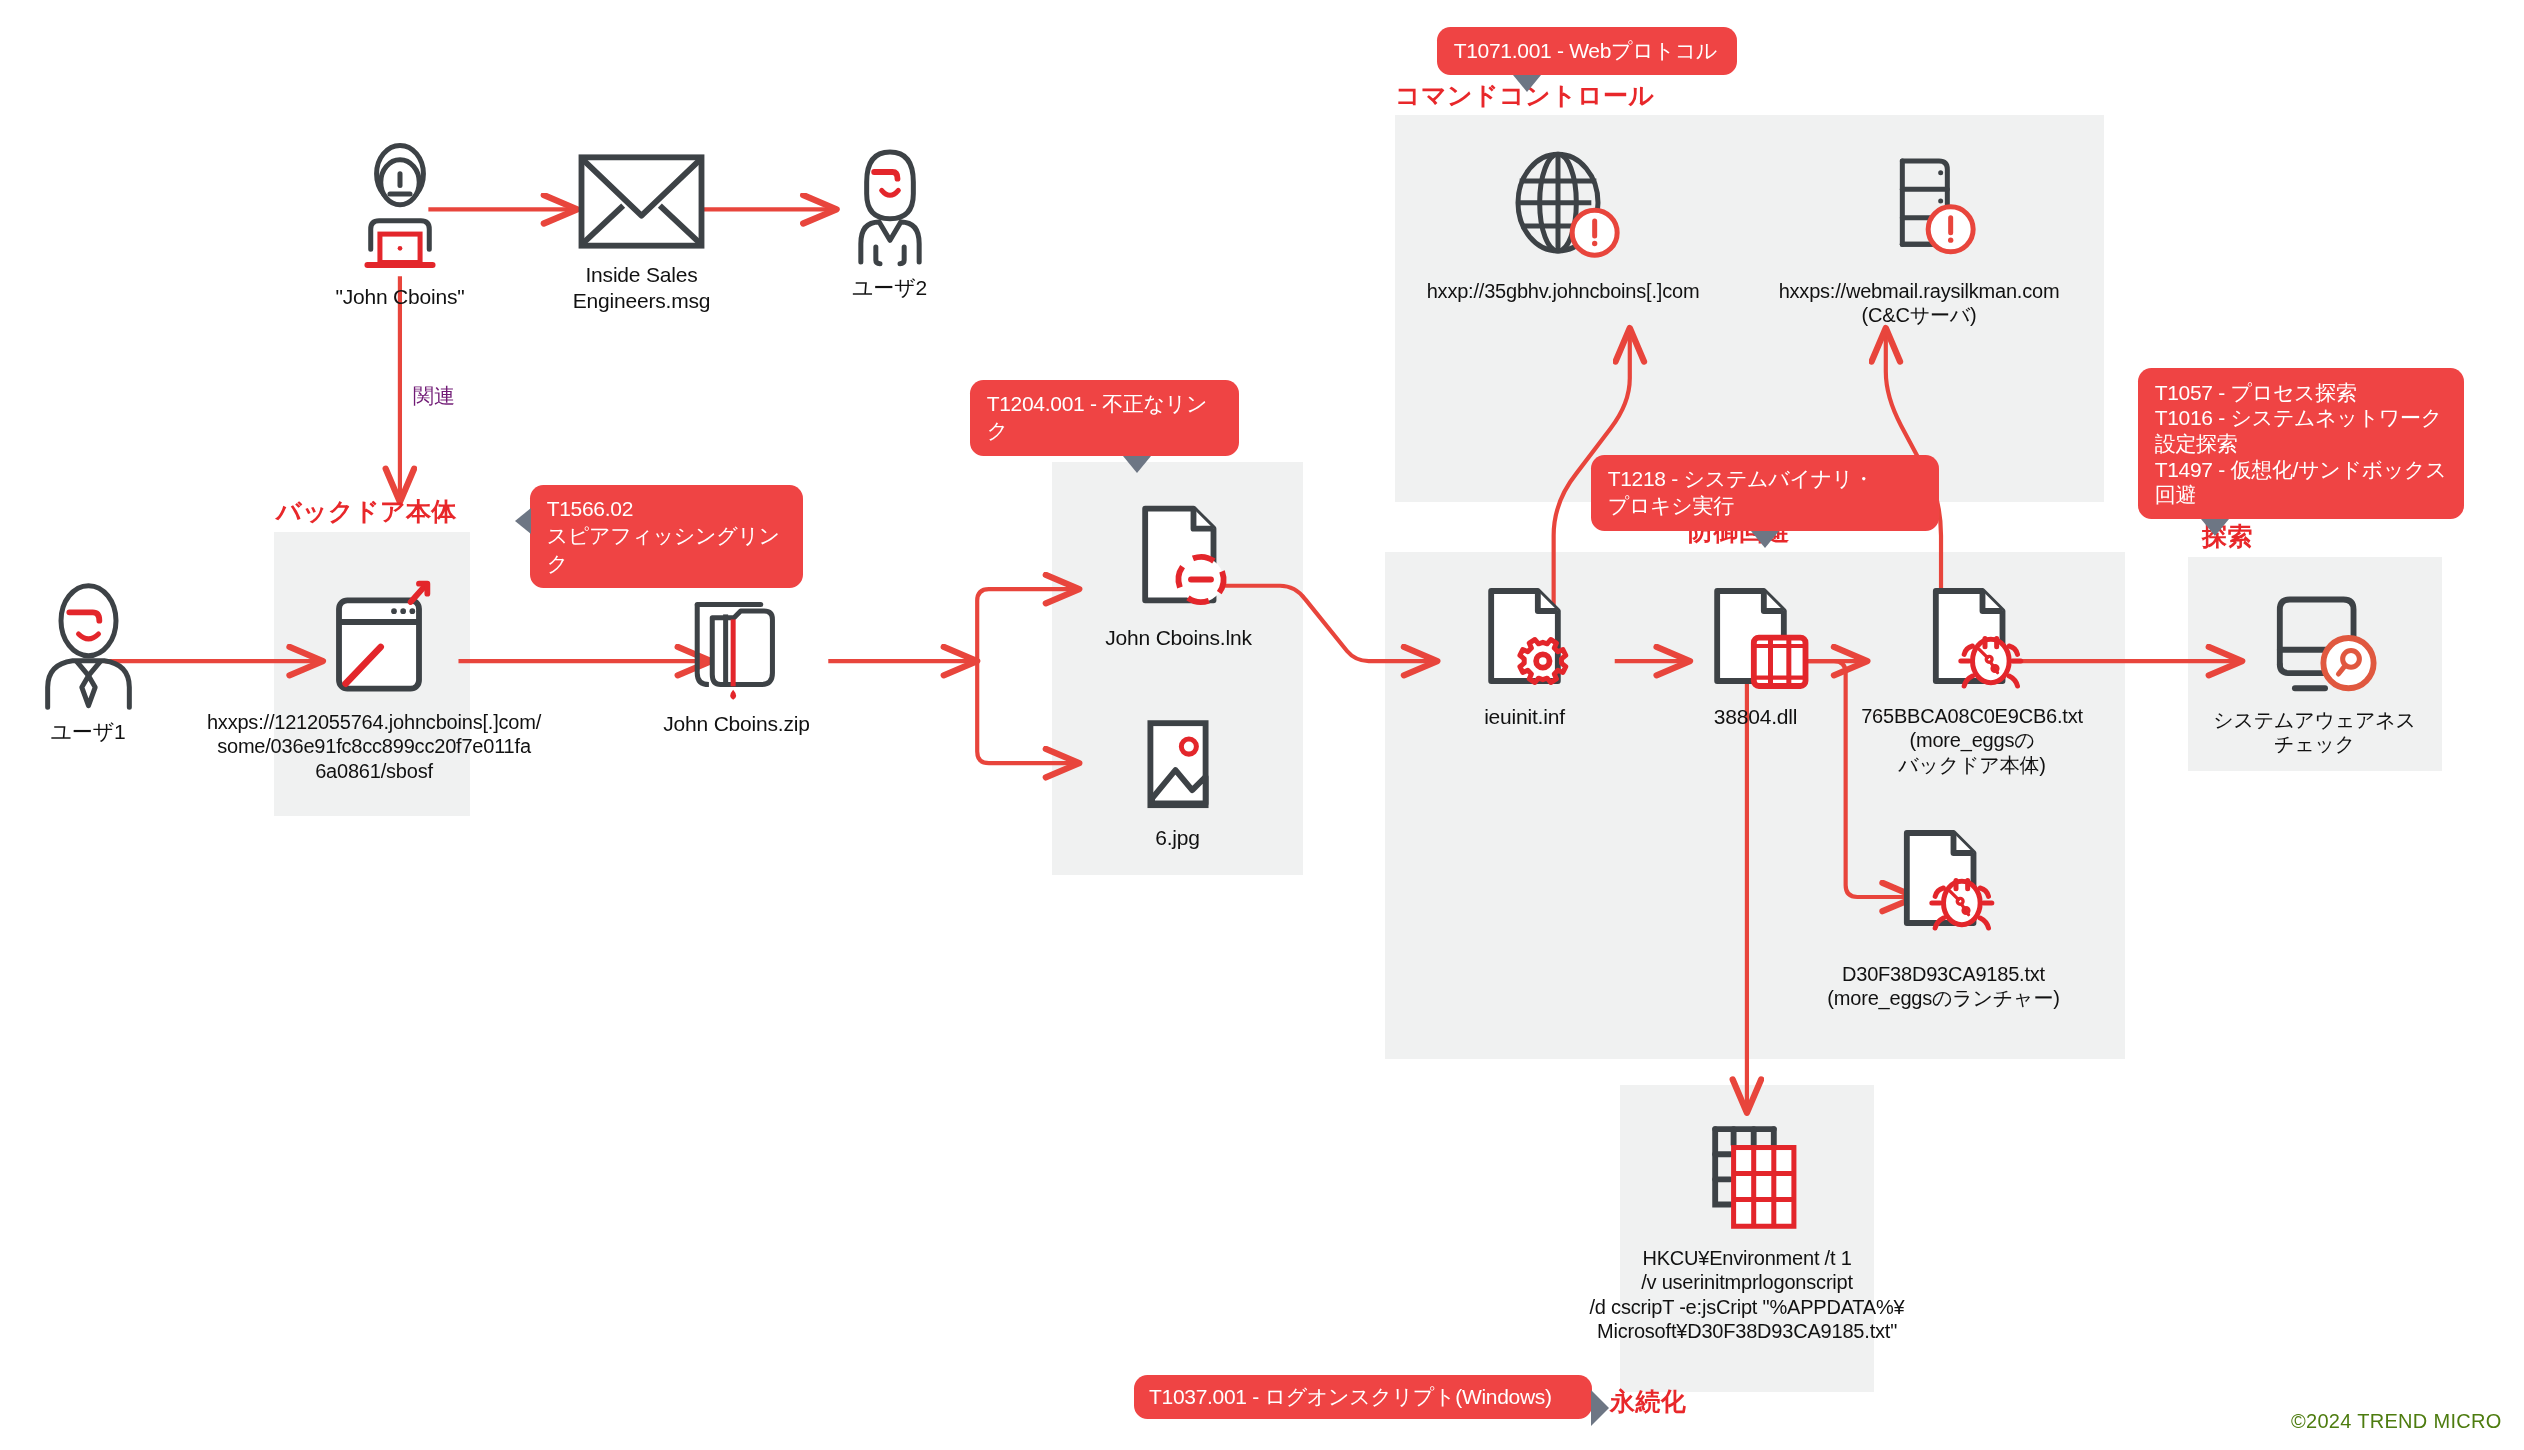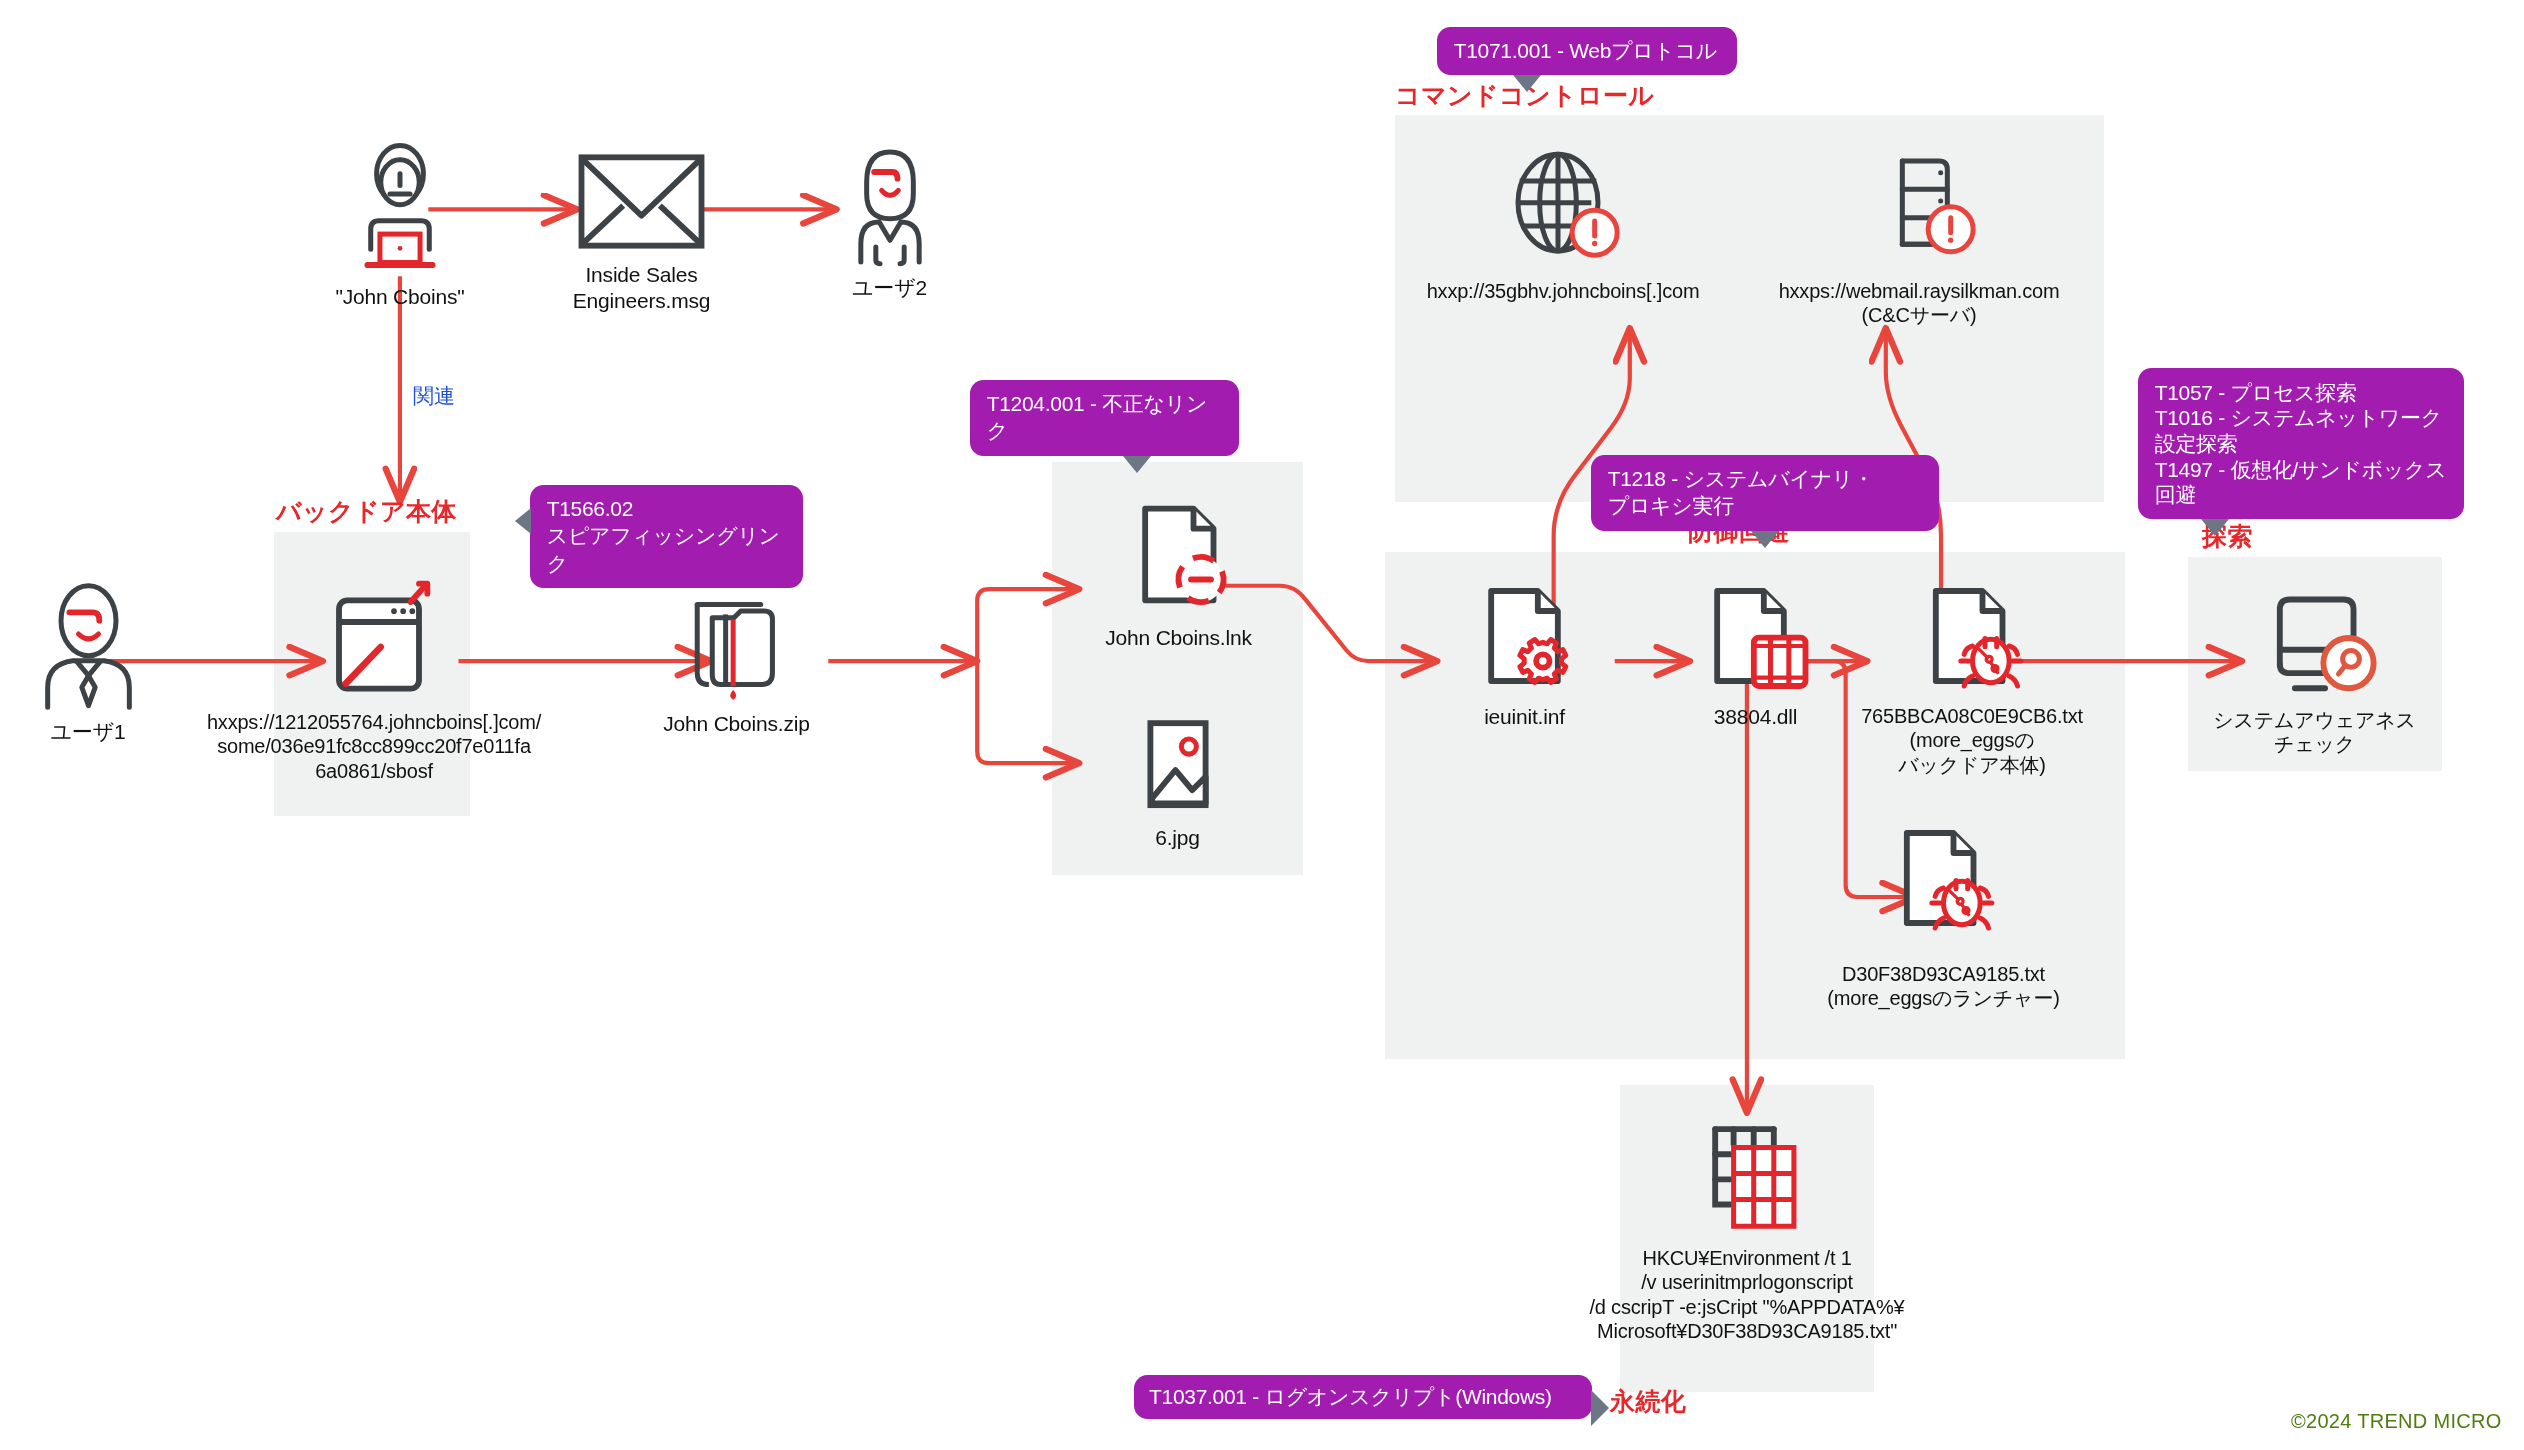--- a/index.html
+++ b/index.html
@@ -14,37 +14,37 @@
   #edges{position:absolute;left:0;top:0;width:2525px;height:1451px;pointer-events:none;}
 
   
   .node{position:absolute;display:flex;flex-direction:column;align-items:center;}
   .node .glyph{position:relative;display:block;}
   .node .cap{margin-top:5px;text-align:center;line-height:1.22;white-space:pre-line;
              font-size:21px;color:#111;letter-spacing:-0.2px;}
   .cap.small{font-size:20px;}
 
   
-  .callout{position:absolute;background:#a21caf;color:#fff;border-radius:13.4px;
+  .callout{position:absolute;background:#ef4444;color:#fff;border-radius:13.4px;
            padding:10px 16.7px 11px 16.7px;font-size:21px;line-height:1.3;
            letter-spacing:-0.3px;white-space:pre-line;box-sizing:border-box;}
   .callout.tail-down::after{content:"";position:absolute;left:var(--tx,50%);top:100%;
            margin-left:-14.2px;border-left:14.2px solid transparent;border-right:14.2px solid transparent;
            border-top:17.6px solid #6d7684;}
   .callout.tail-left::after{content:"";position:absolute;left:-15px;top:var(--ty,28.4px);
            border-top:13.4px solid transparent;border-bottom:13.4px solid transparent;
            border-right:16px solid #6d7684;}
   .callout.tail-right::after{content:"";position:absolute;right:-16.7px;top:var(--ty,25px);
            border-top:18.4px solid transparent;border-bottom:18.4px solid transparent;
            border-left:18.4px solid #6d7684;}
 
   
   .phase{position:absolute;color:#e8272a;font-size:25px;font-weight:700;
          letter-spacing:0.4px;white-space:nowrap;}
-  .edge-label{position:absolute;font-size:21px;color:#1d4ed8;white-space:nowrap;}
+  .edge-label{position:absolute;font-size:21px;color:#701a75;white-space:nowrap;}
 
   .copyright{position:absolute;right:23.4px;bottom:18.4px;color:#4d7c0f;
              font-size:20px;letter-spacing:0.3px;}
 </style>
 </head>
 <body>
 
 <div id="stage">
 
   <div class="panel" style="left:274px;top:532px;width:196px;height:284px;"></div>

